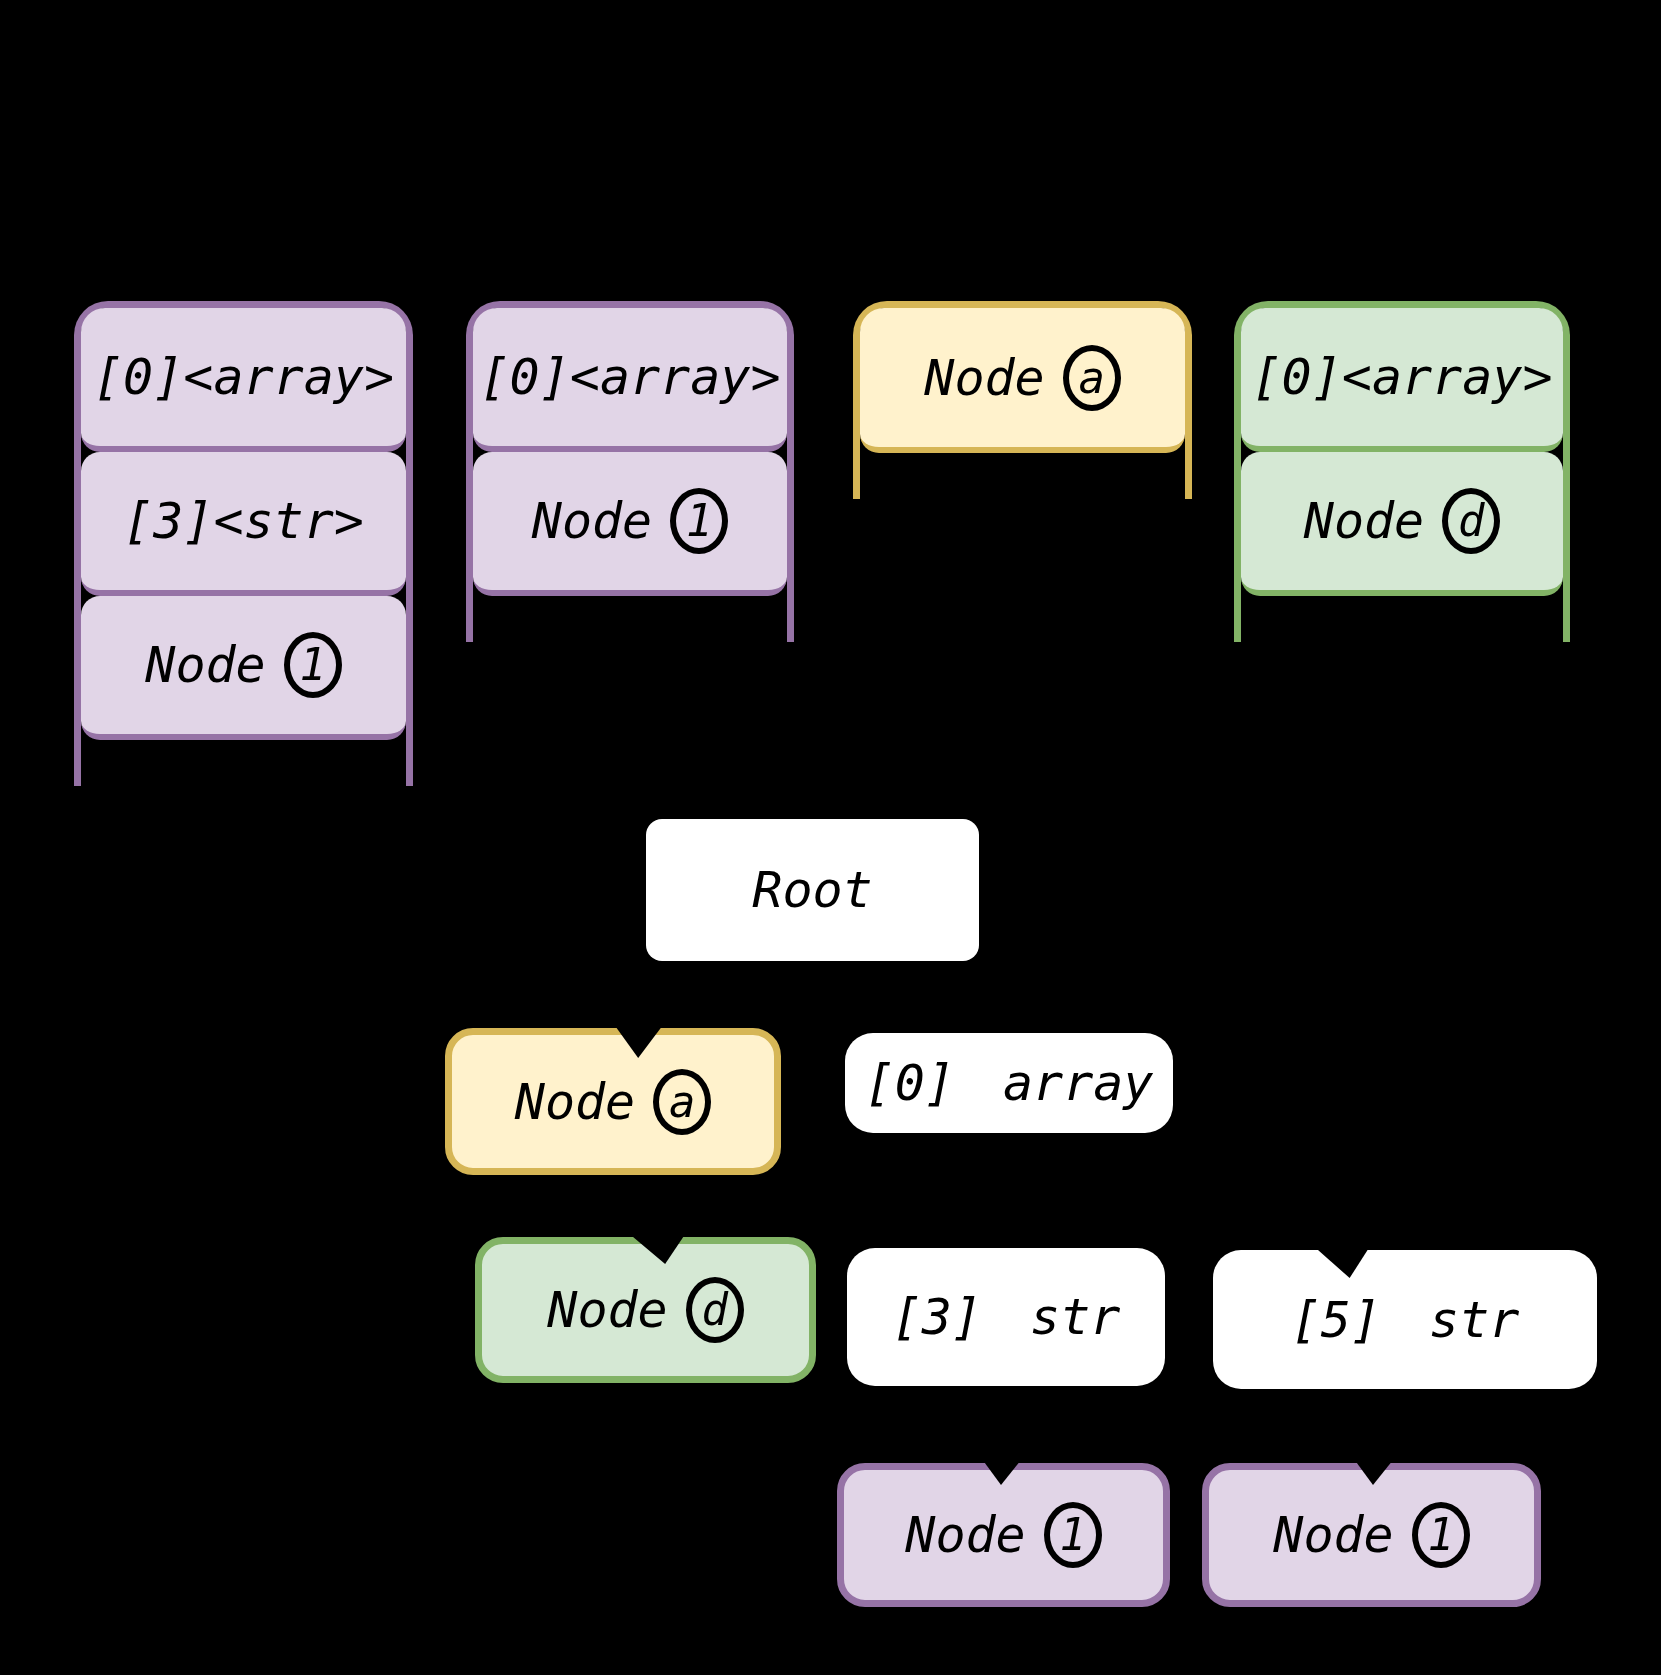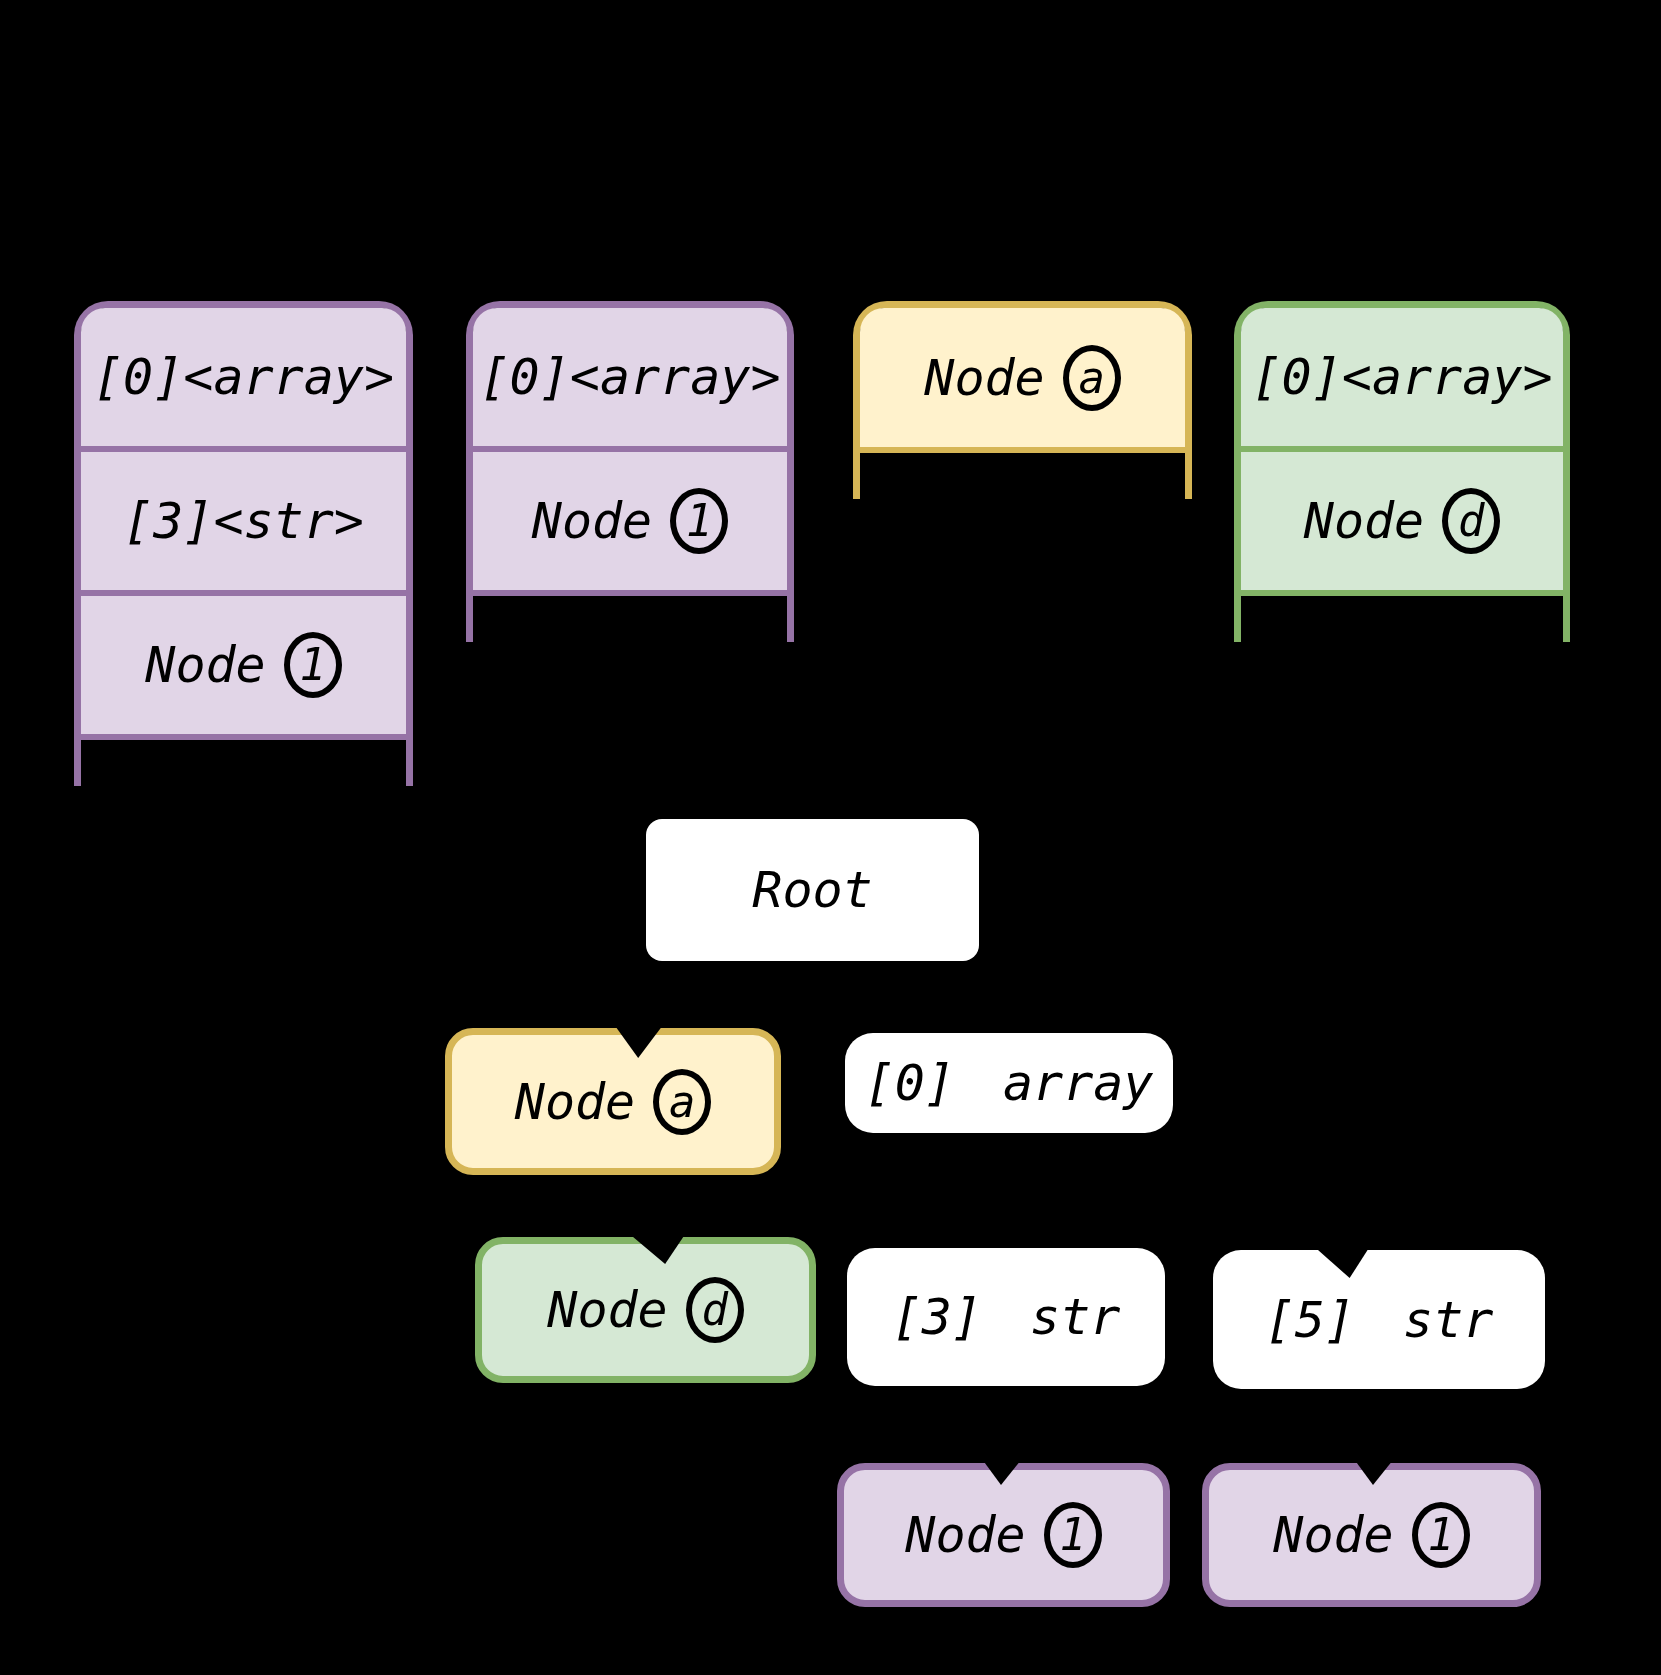--- a/index.html
+++ b/index.html
@@ -35,20 +35,21 @@
   .stack .cell {
     box-sizing: border-box;
     height: 144px;
     border-bottom: 6px solid var(--stroke);
     background: var(--fill);
     display: flex;
     align-items: center;
     justify-content: center;
     font-size: 50px;
     white-space: nowrap;
+    border-radius: 19px;
   }
   .stack .cell:first-child {
     border-top-left-radius: 24px;
     border-top-right-radius: 24px;
   }
   .stack .ext {          
     height: 46px;
     background: transparent;
   }
 
@@ -161,21 +162,21 @@
 
   <div class="tnode green" style="left:475px; top:1237px; width:341px; height:146px;">
     <span>Node</span>
     <span class="badge">d</span>
   </div>
 
   <div class="tnode white" style="left:847px; top:1248px; width:318px; height:138px;">
     <span>[3] str</span>
   </div>
 
-  <div class="tnode white" style="left:1213px; top:1250px; width:332px; height:139px;">
+  <div class="tnode white" style="left:1213px; top:1250px; width:384px; height:139px;">
     <span>[5] str</span>
   </div>
 
   <div class="tnode purple" style="left:837px; top:1463px; width:333px; height:144px;">
     <span>Node</span>
     <span class="badge">1</span>
   </div>
 
   <div class="tnode purple" style="left:1202px; top:1463px; width:339px; height:144px;">
     <span>Node</span>

